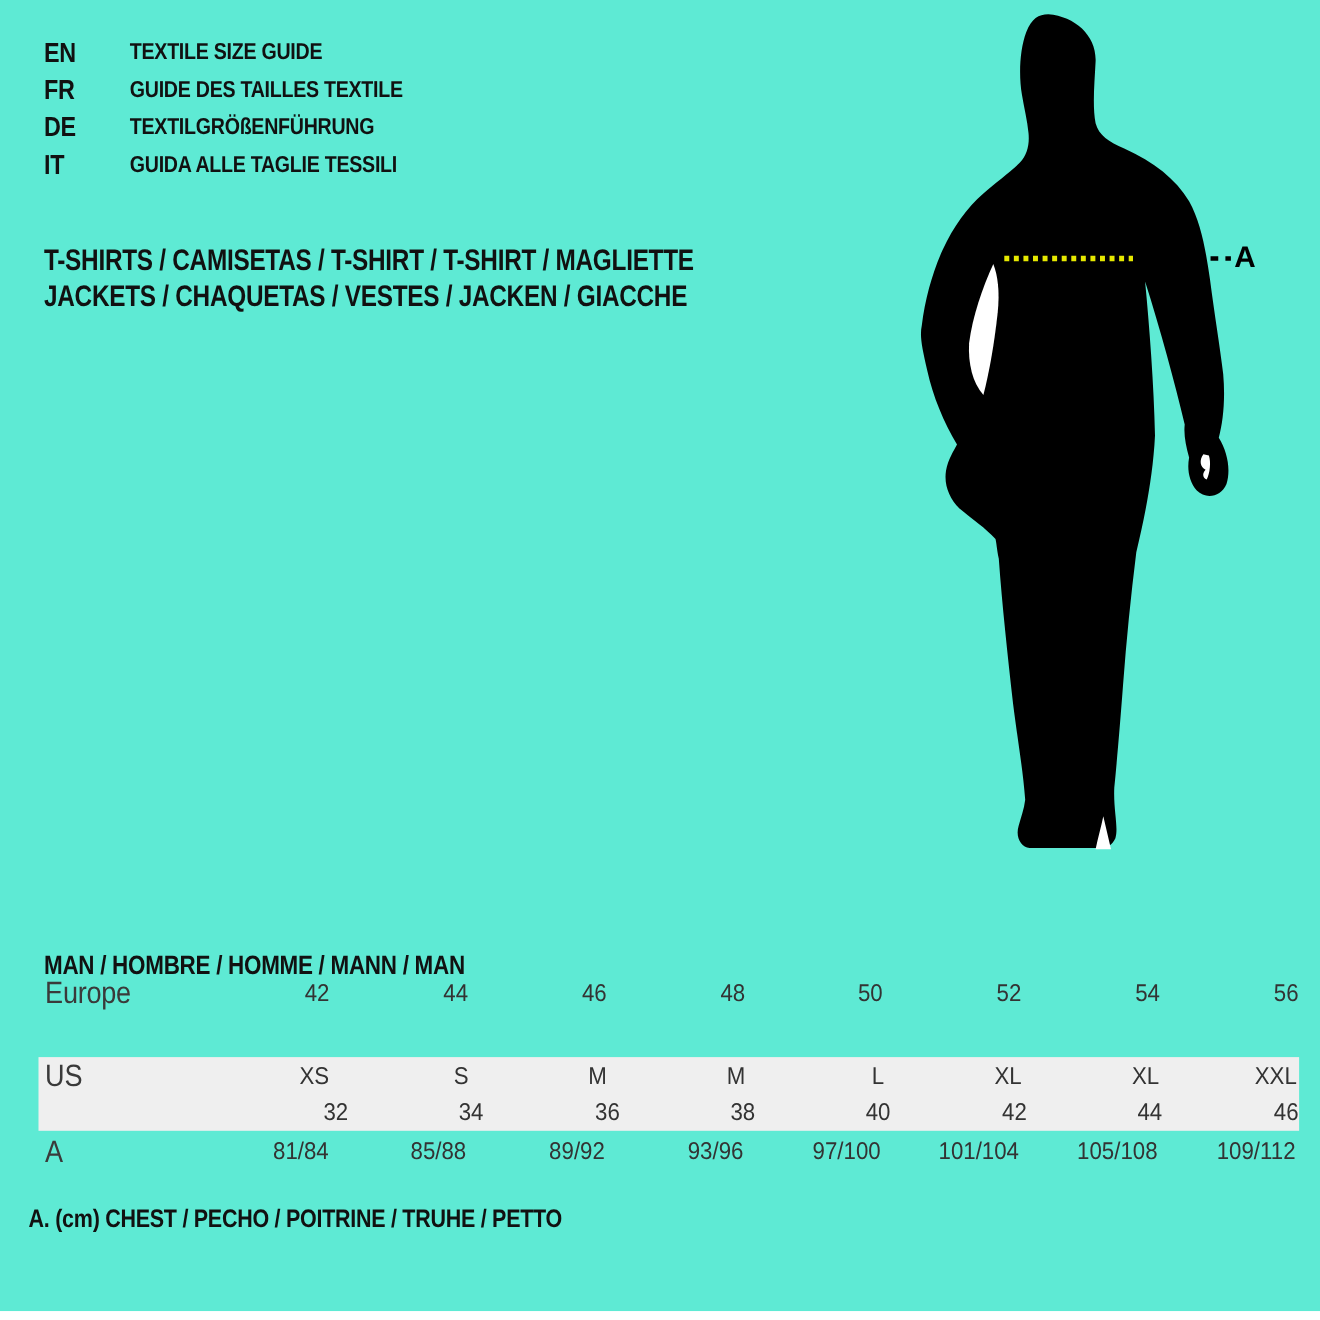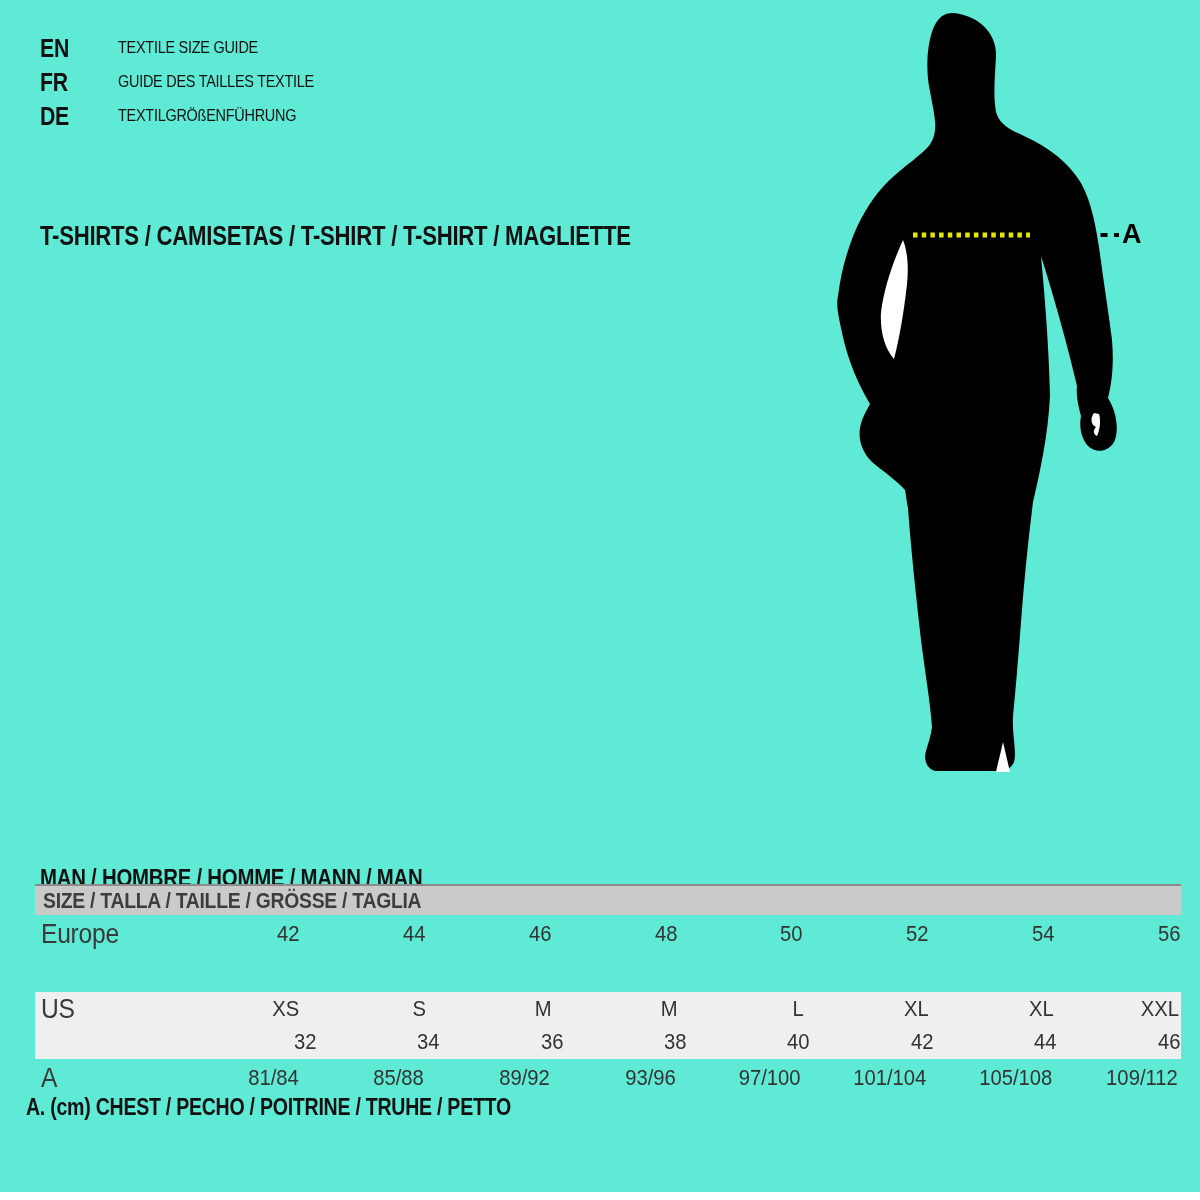--- a/index.html
+++ b/index.html
@@ -7,21 +7,21 @@
     position:relative;width:1200px;height:1192px;background:#5eead4;overflow:hidden;
     font-family:"Liberation Sans","DejaVu Sans",sans-serif;color:#111111;
   }
   .cz{display:inline-block;transform:scaleX(0.85);transform-origin:0 50%;white-space:nowrap;letter-spacing:-0.3px;}
   .czc{display:inline-block;transform:scaleX(0.92);transform-origin:50% 50%;white-space:nowrap;}
 
   
   .lang-block{position:absolute;left:40px;top:31px;}
   .lang-row{display:flex;height:34px;align-items:center;}
   .lang-code{width:78px;font-size:25px;font-weight:700;}
-  .lang-title{font-size:17px;font-weight:400;}
+  .lang-title{font-size:21px;font-weight:700;}
 
   
   .category-block{position:absolute;left:40px;top:219px;}
   .category-line{height:33px;font-size:27px;font-weight:700;display:flex;align-items:flex-end;}
   .category-line .cz{transform:scaleX(0.82);}
 
   
   .figure-svg{position:absolute;left:0;top:0;}
   .measure-label{position:absolute;left:1122px;top:219px;font-size:27px;font-weight:700;color:#000;}
 
@@ -57,25 +57,32 @@
       <span class="lang-title"><span class="cz">TEXTILE SIZE GUIDE</span></span>
     </div>
     <div class="lang-row">
       <span class="lang-code"><span class="cz">FR</span></span>
       <span class="lang-title"><span class="cz">GUIDE DES TAILLES TEXTILE</span></span>
     </div>
     <div class="lang-row">
       <span class="lang-code"><span class="cz">DE</span></span>
       <span class="lang-title"><span class="cz">TEXTILGRÖßENFÜHRUNG</span></span>
     </div>
+    <div class="lang-row">
+      <span class="lang-code"><span class="cz">IT</span></span>
+      <span class="lang-title"><span class="cz">GUIDA ALLE TAGLIE TESSILI</span></span>
+    </div>
   </div>
 
   <div class="category-block">
     <div class="category-line">
         <span class="cz">T-SHIRTS / CAMISETAS / T-SHIRT / T-SHIRT / MAGLIETTE</span>
+      </div>
+    <div class="category-line">
+        <span class="cz">JACKETS / CHAQUETAS / VESTES / JACKEN / GIACCHE</span>
       </div>
   </div>
 
   <svg class="figure-svg" width="1200" height="820" viewBox="0 0 1200 820" aria-hidden="true">
     <path fill="#000000" d="
       M 953 13
       C 978 15, 997 33, 996 56
       C 995 76, 993 96, 996 112
       C 999 123, 1008 129, 1022 135
       C 1049 147, 1069 163, 1081 183
@@ -123,23 +130,20 @@
       M 1094 413 C 1090 418, 1091 425, 1096 427 C 1093 430, 1093 434, 1097 436
       C 1100 430, 1101 420, 1099 414 Z"></path>
     <line x1="913" y1="235" x2="1030" y2="235" stroke="#e5e800" stroke-width="5" stroke-dasharray="4.5 4.2"></line>
     <line x1="1087" y1="235" x2="1119" y2="235" stroke="#000000" stroke-width="4" stroke-dasharray="7 6.5"></line>
   </svg>
   <div class="measure-label">A</div>
 
   <div class="gender-heading"><span class="cz">MAN / HOMBRE / HOMME / MANN / MAN</span></div>
 
   <div class="size-table">
-    <div class="thead">
-        <span class="cz">SIZE / TALLA / TAILLE / GRÖSSE / TAGLIA</span>
-      </div>
 
     <div class="trow trow-europe">
       <div class="rlabel"><span class="cz">Europe</span></div>
       <div class="cell"><span class="czc">42</span></div>
       <div class="cell"><span class="czc">44</span></div>
       <div class="cell"><span class="czc">46</span></div>
       <div class="cell"><span class="czc">48</span></div>
       <div class="cell"><span class="czc">50</span></div>
       <div class="cell"><span class="czc">52</span></div>
       <div class="cell"><span class="czc">54</span></div>

